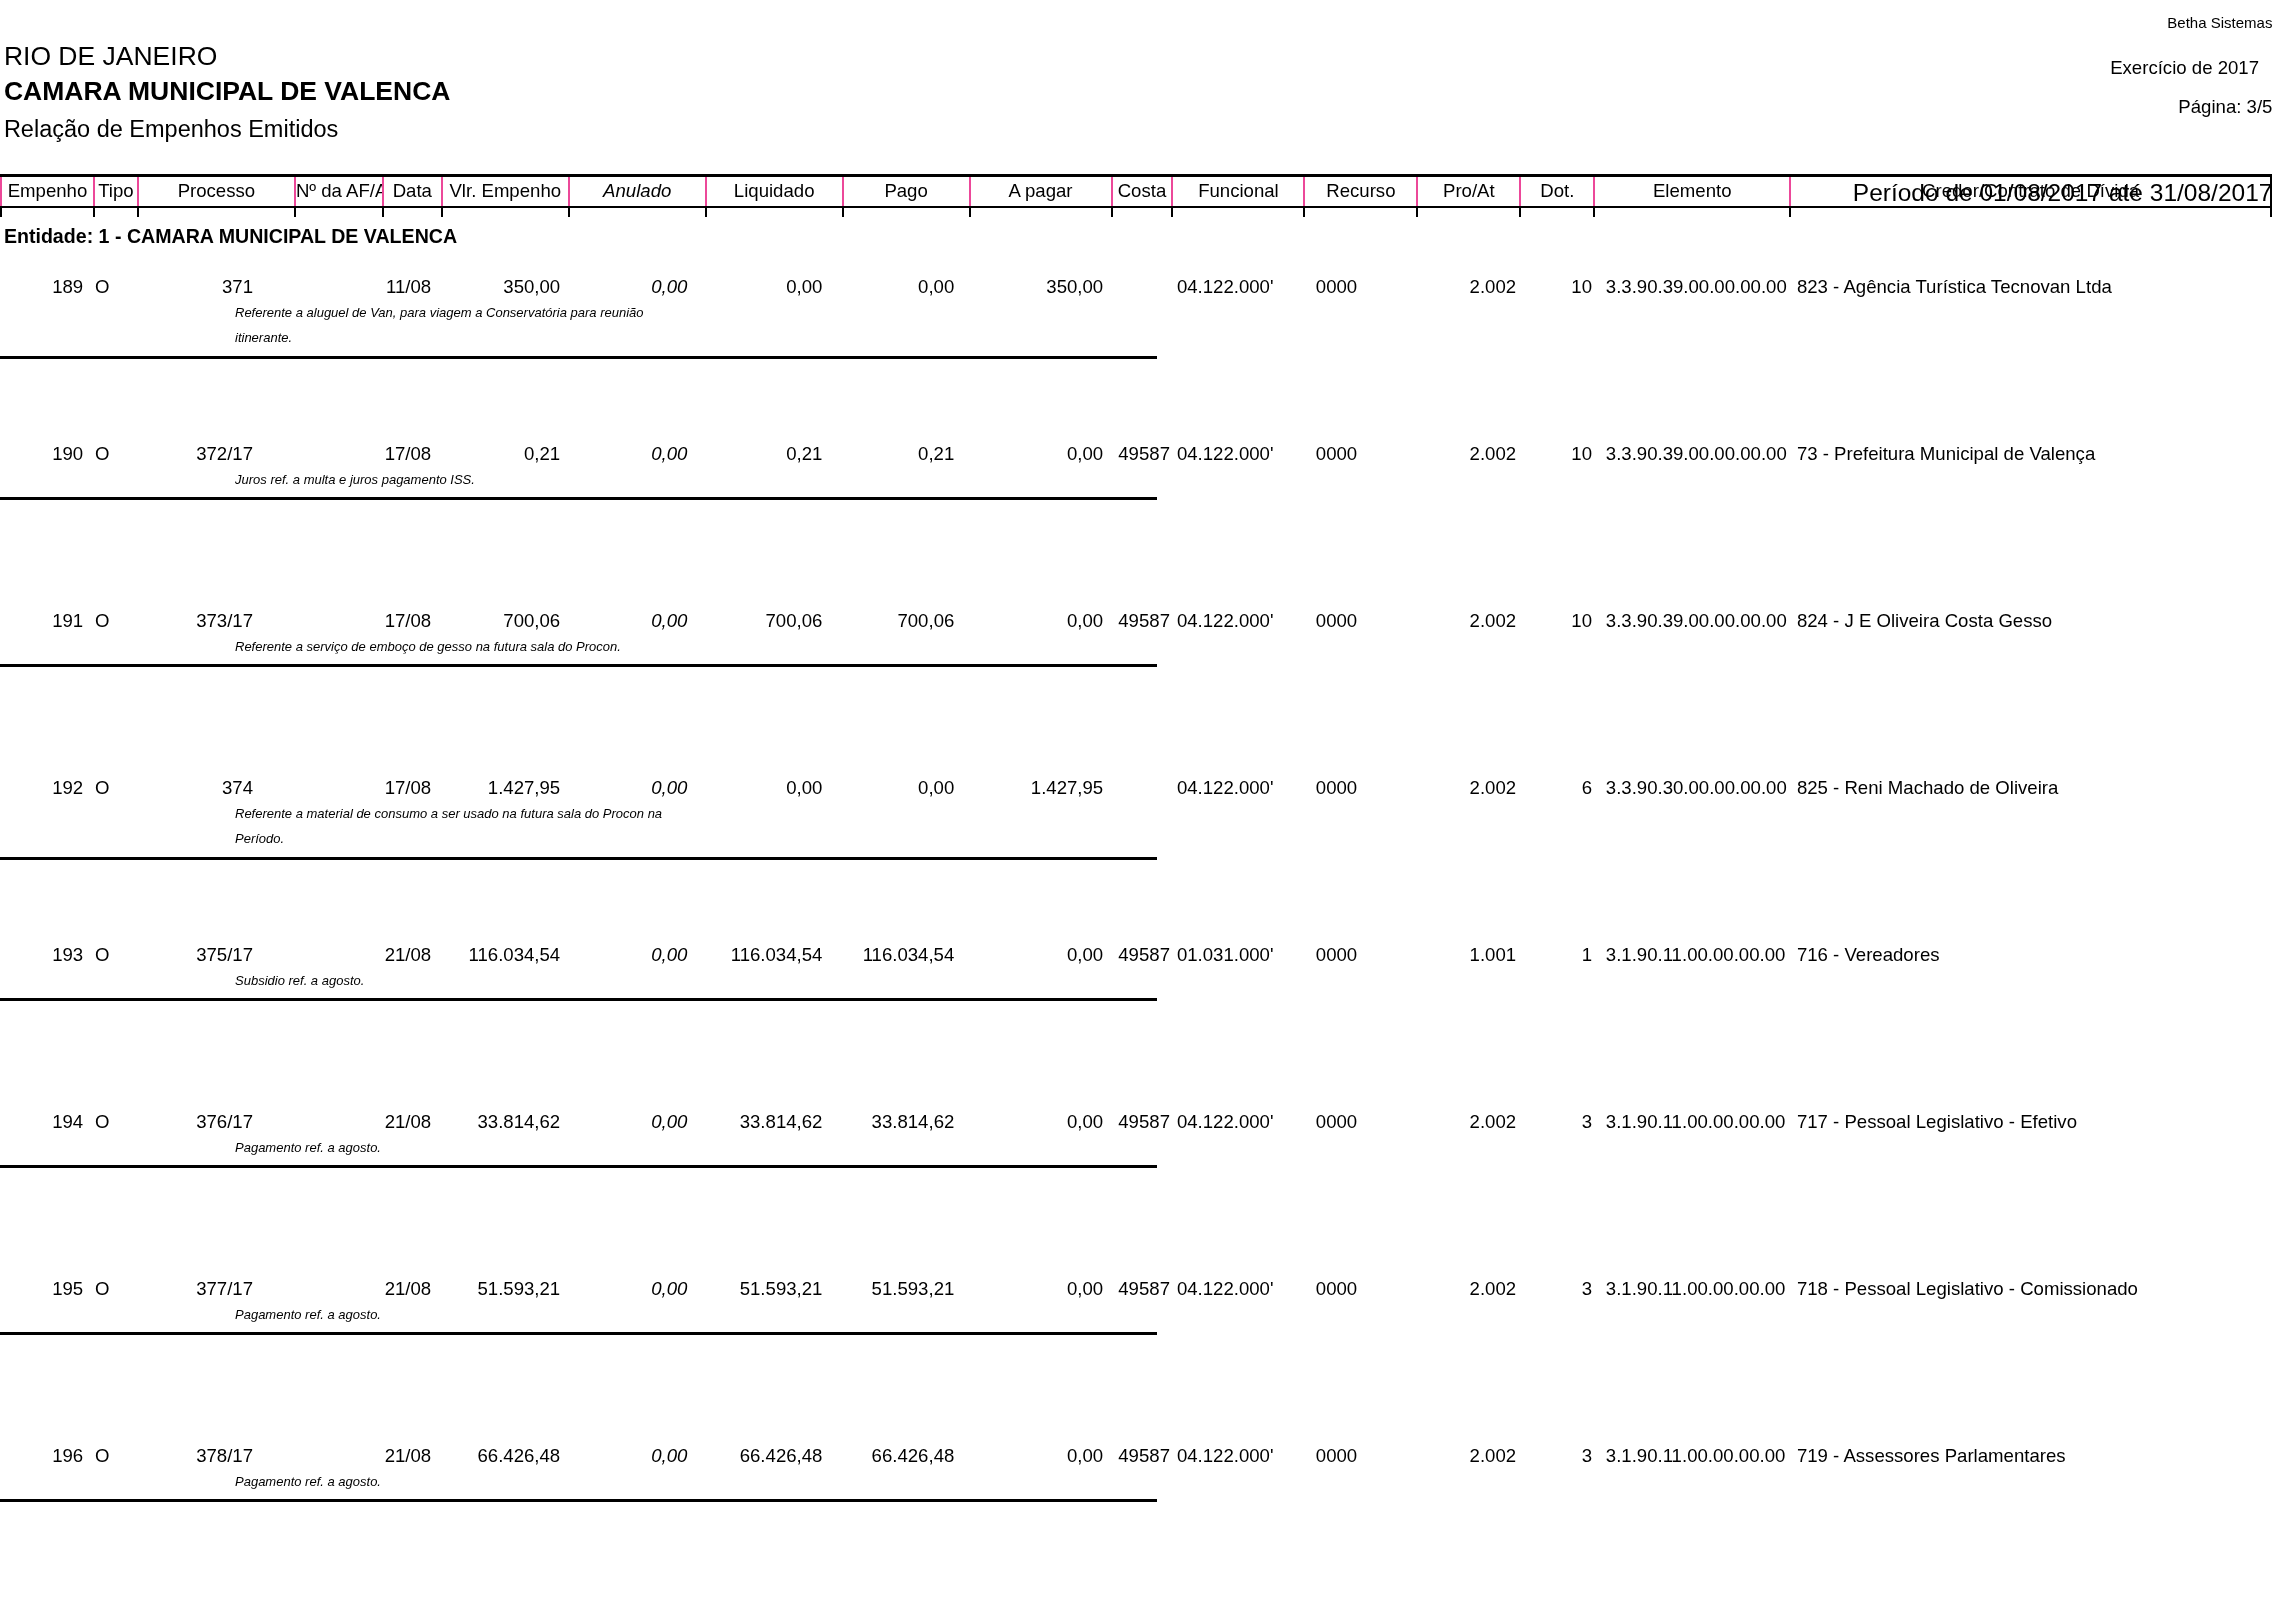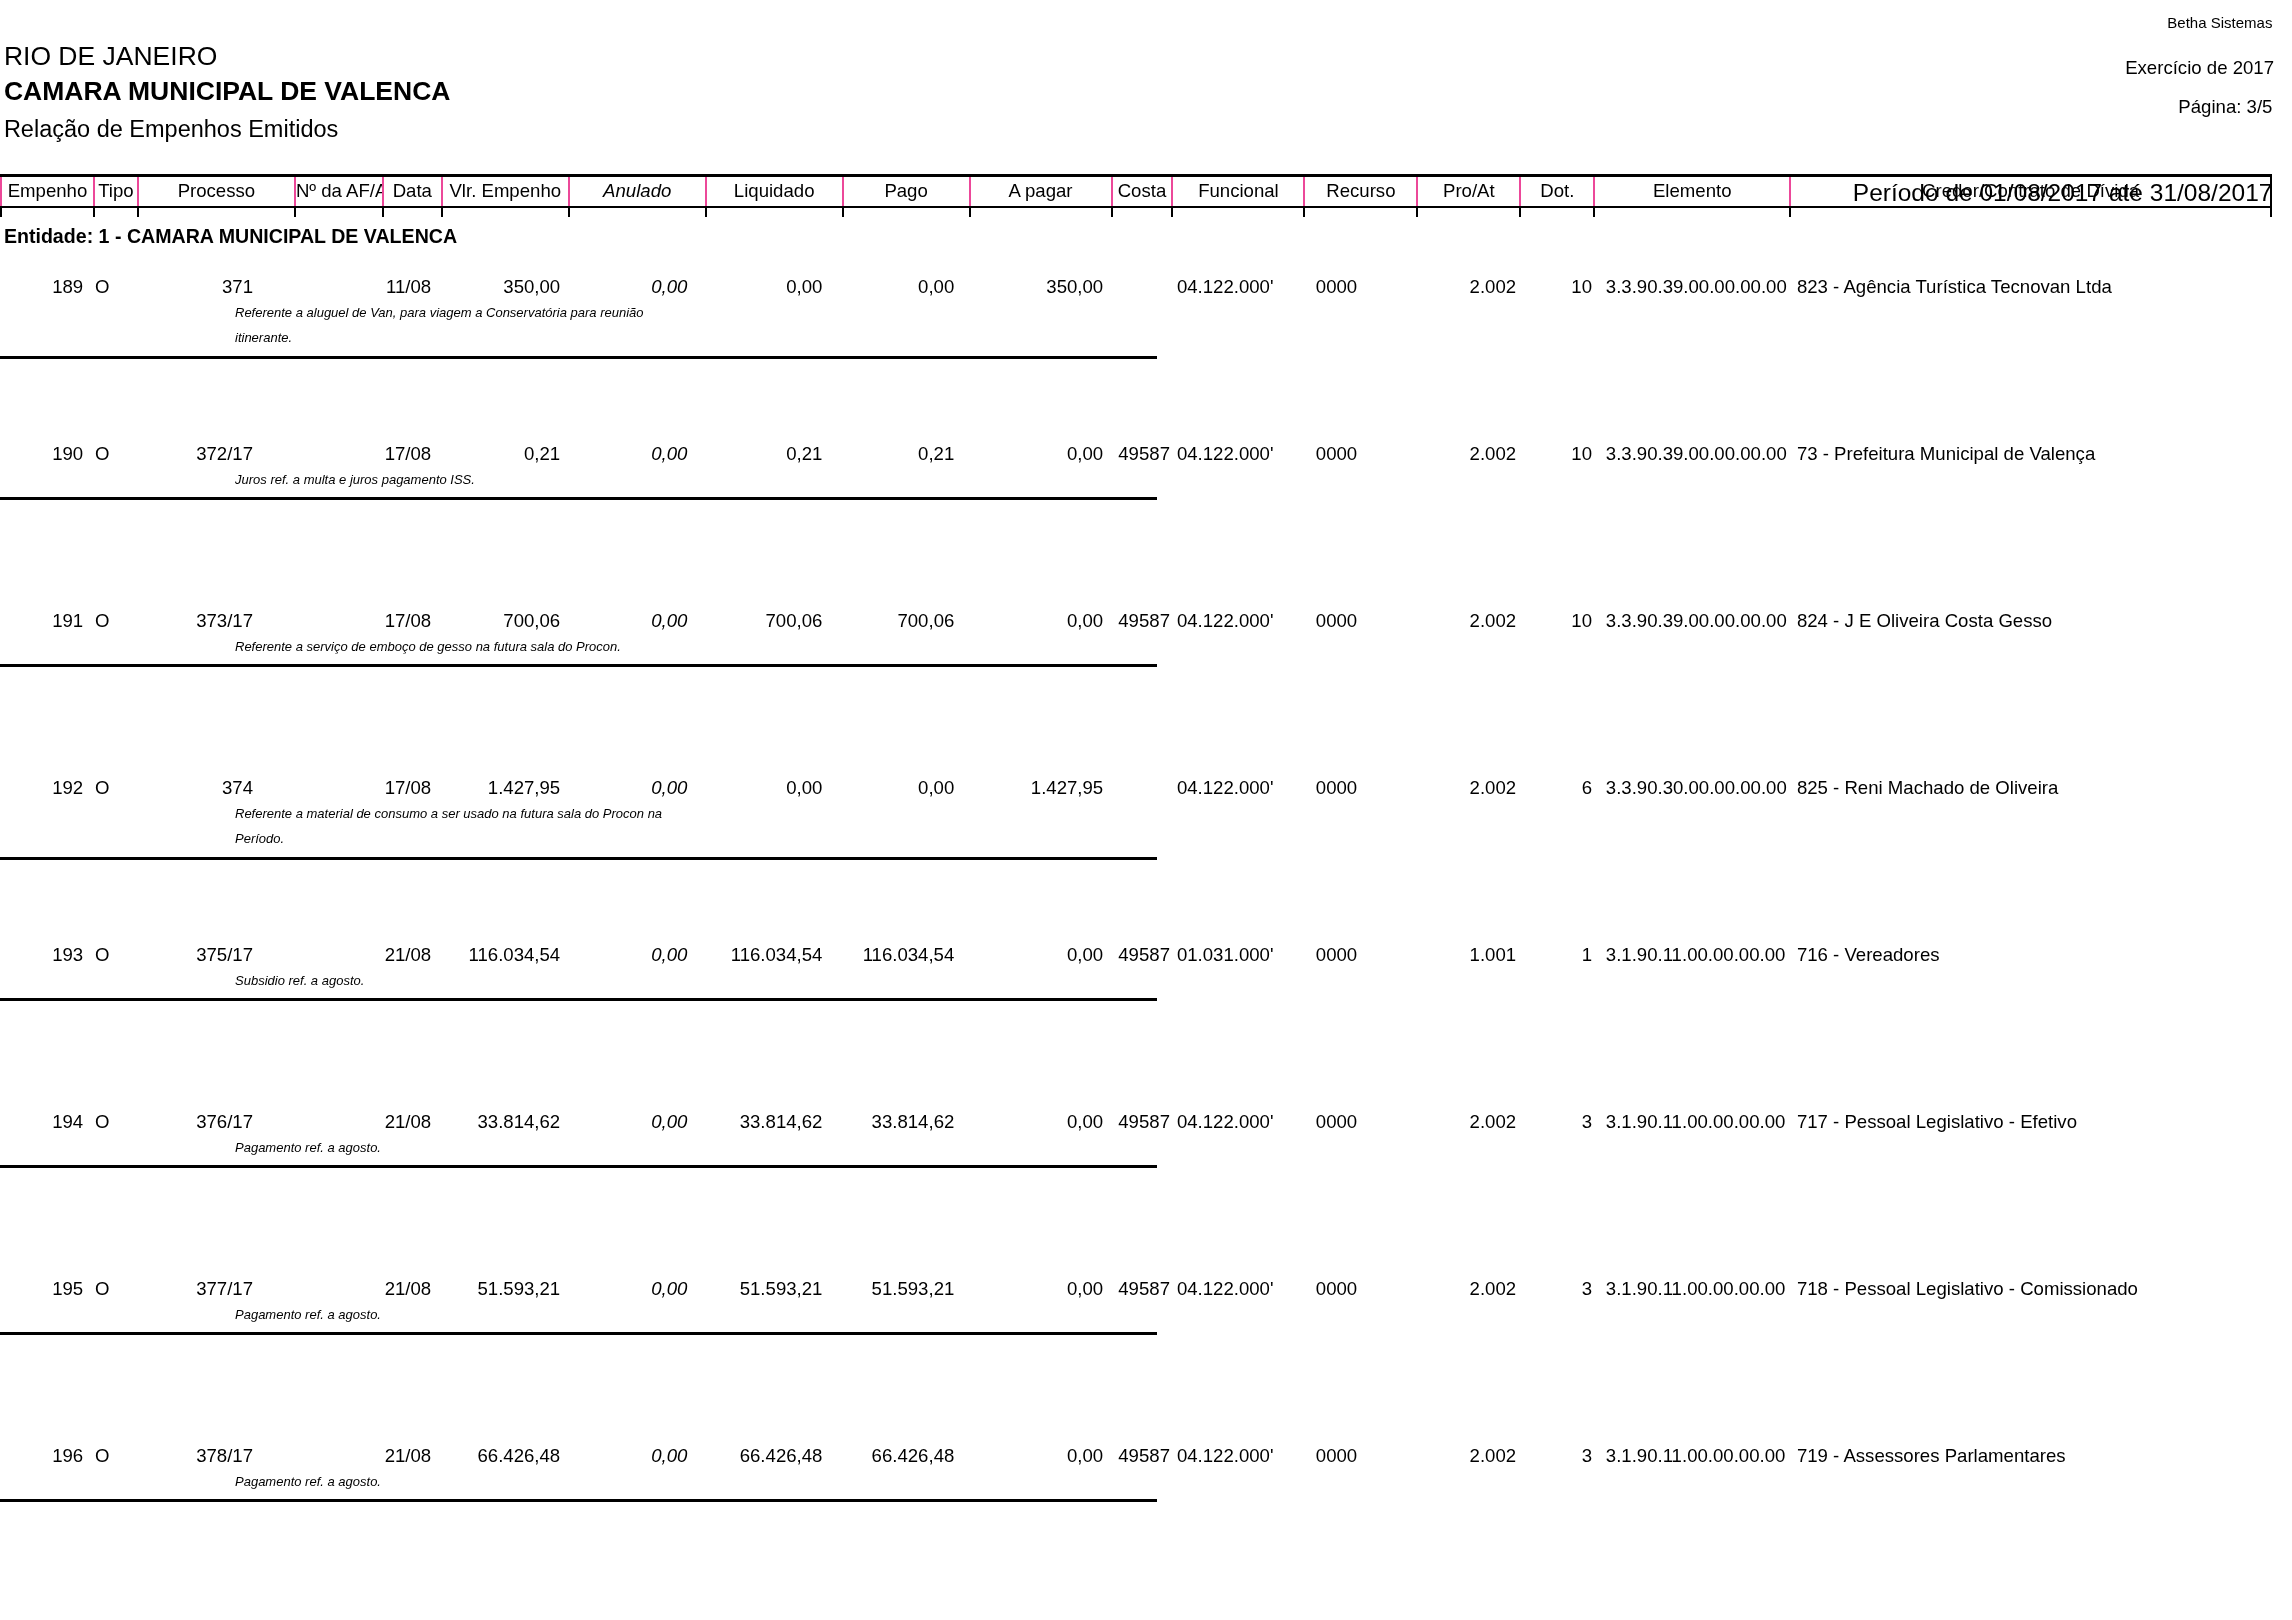--- a/index.html
+++ b/index.html
@@ -10,21 +10,21 @@
     overflow: hidden;
   }
   .page { position: relative; width: 2293px; height: 1620px; }
 
   
   .page-header { position: relative; height: 174px; width: 100%; }
   .ph-left-1 { position: absolute; left: 3.9px;  top: 41px;  font-size: 26.5px; font-weight: normal; }
   .ph-left-2 { position: absolute; left: 3.9px;  top: 76px;  font-size: 26.5px; font-weight: bold; }
   .ph-left-3 { position: absolute; left: 3.9px;  top: 116px; font-size: 23.5px; }
   .ph-right-1 { position: absolute; right: 20.6px; top: 13.7px;  font-size: 15px; text-align: right; }
-  .ph-right-2 { position: absolute; right: 19px; top: 57px;  font-size: 18.6px; text-align: right; }
+  .ph-right-2 { position: absolute; right: 34px; top: 57px;  font-size: 18.6px; text-align: right; }
   .ph-right-3 { position: absolute; right: 20.6px; top: 96px;  font-size: 18.6px; text-align: right; }
   .ph-right-4 { position: absolute; right: 20.6px; top: 135px; font-size: 24.5px; text-align: center; margin-top: 44px; }
 
   
   .col-empenho   { width: 93px;  text-align: right; padding-right: 9.8px; }
   .col-tipo      { width: 44px;  text-align: left;  padding-left: 2px; }
   .col-processo  { width: 157px; text-align: right; padding-right: 41px; }
   .col-afano     { width: 88px;  text-align: right; }
   .col-data      { width: 59px;  text-align: right; padding-right: 9.8px; }
   .col-vlr       { width: 127px; text-align: right; padding-right: 7.8px; }

